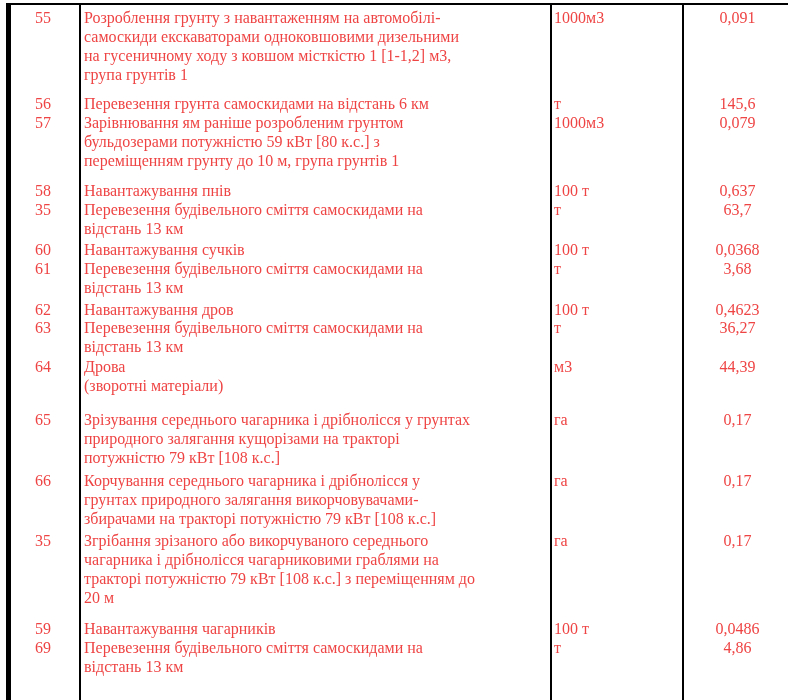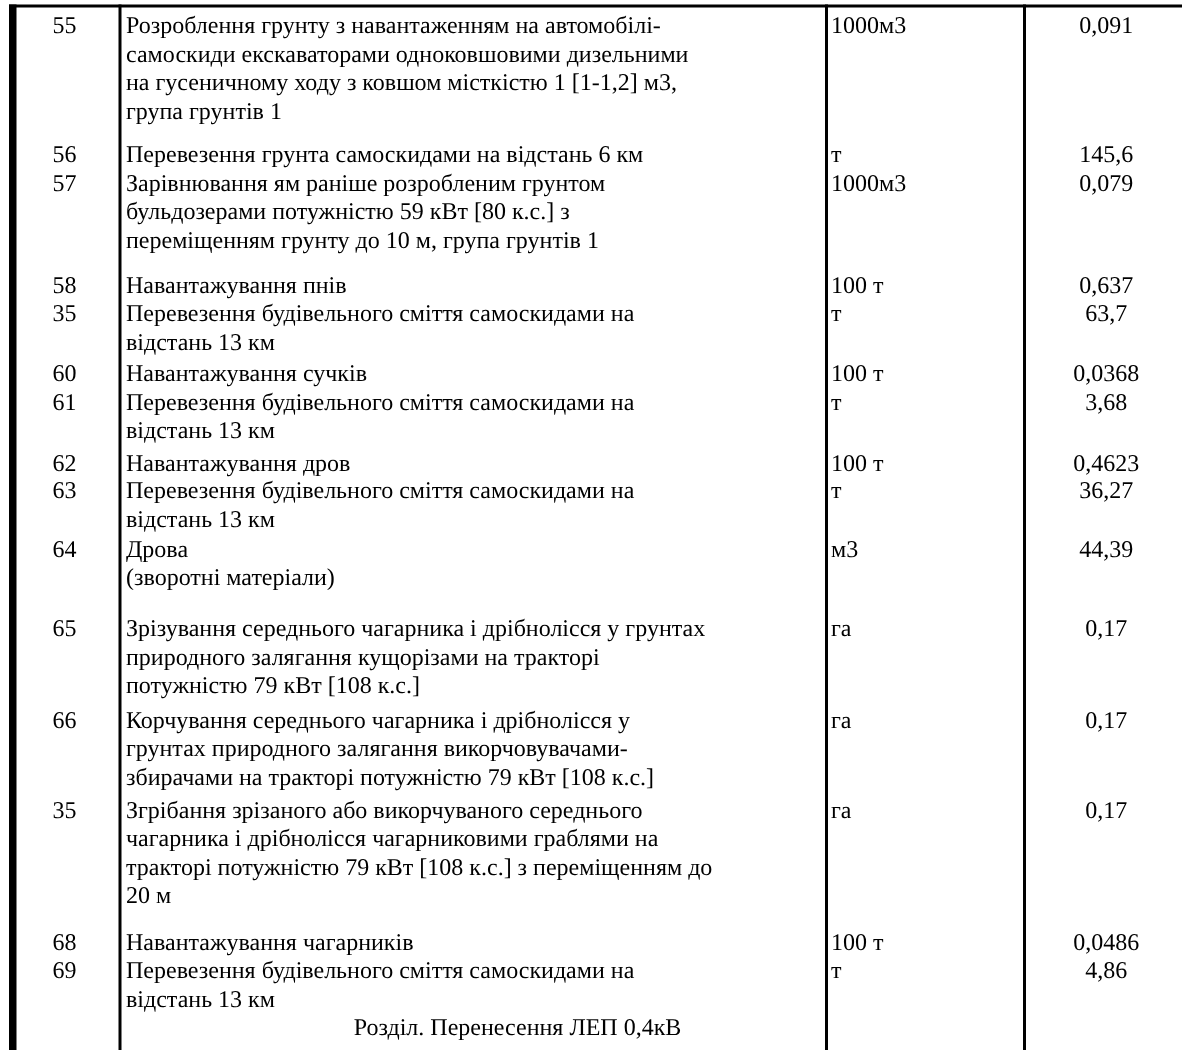--- a/index.html
+++ b/index.html
@@ -1,21 +1,21 @@
 <!DOCTYPE html>
 <html><head>
 <meta charset="utf-8">
 <style>
   html,body{margin:0;padding:0;background:#fff;}
   .page{
     position:relative;
     width:788px;height:700px;
     background:#ffffff;
     font-family:"Liberation Serif", serif;
-    color:#000000;
+    color:#ef4444;
     overflow:hidden;
   }
   .hline-top{
     position:absolute;left:6px;right:0;top:3px;height:2px;background:#000;
   }
   .vline{position:absolute;top:3px;bottom:0;background:#000;}
   .vline-left{left:6px;width:5px;}
   .vline-num{left:79px;width:2px;}
   .vline-unit{left:550px;width:2px;}
   .vline-qty{left:682px;width:2px;}
@@ -130,28 +130,27 @@
       <div class="row" style="top: 531px;">
         <div class="cell-num">35</div>
         <div class="cell-desc">Згрібання зрізаного або викорчуваного середнього
 чагарника і дрібнолісся чагарниковими граблями на
 тракторі потужністю 79 кВт [108 к.с.] з переміщенням до
 20 м</div>
         <div class="cell-unit">га</div>
         <div class="cell-qty">0,17</div>
       </div>
       <div class="row" style="top: 619px;">
-        <div class="cell-num">68</div>
+        <div class="cell-num">59</div>
         <div class="cell-desc">Навантажування чагарників</div>
         <div class="cell-unit">100 т</div>
         <div class="cell-qty">0,0486</div>
       </div>
       <div class="row" style="top: 638px;">
         <div class="cell-num">69</div>
         <div class="cell-desc">Перевезення будівельного сміття самоскидами на
 відстань 13 км</div>
         <div class="cell-unit">т</div>
         <div class="cell-qty">4,86</div>
       </div>
     </div>
 
-  <div class="section-row">Розділ. Перенесення ЛЕП 0,4кВ</div>
 </div>
 
 </body></html>

